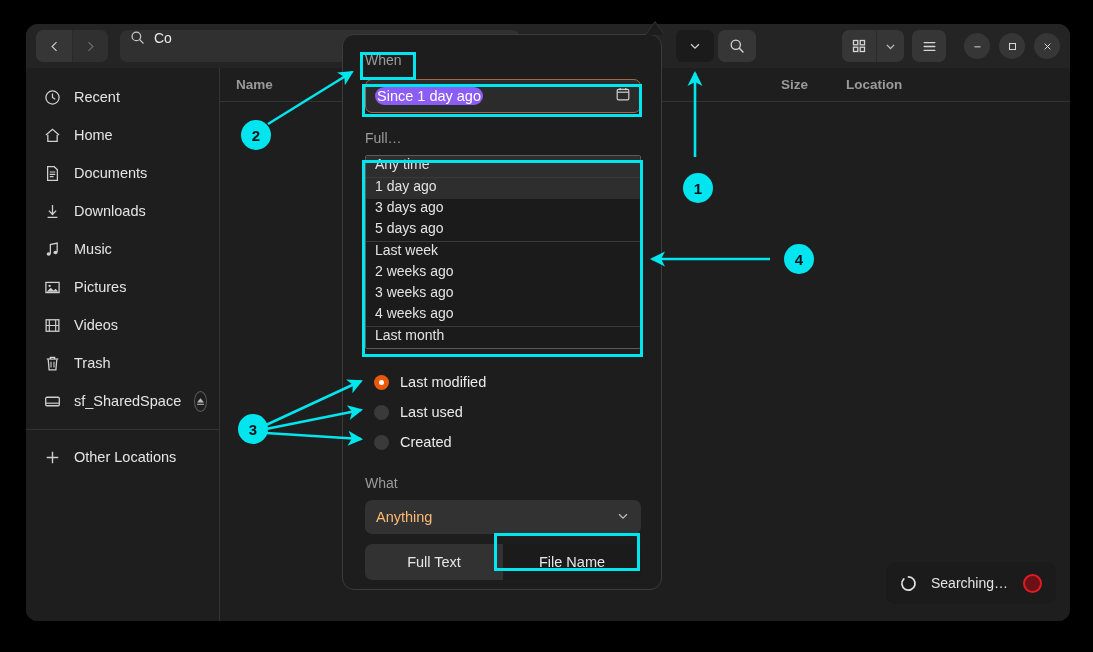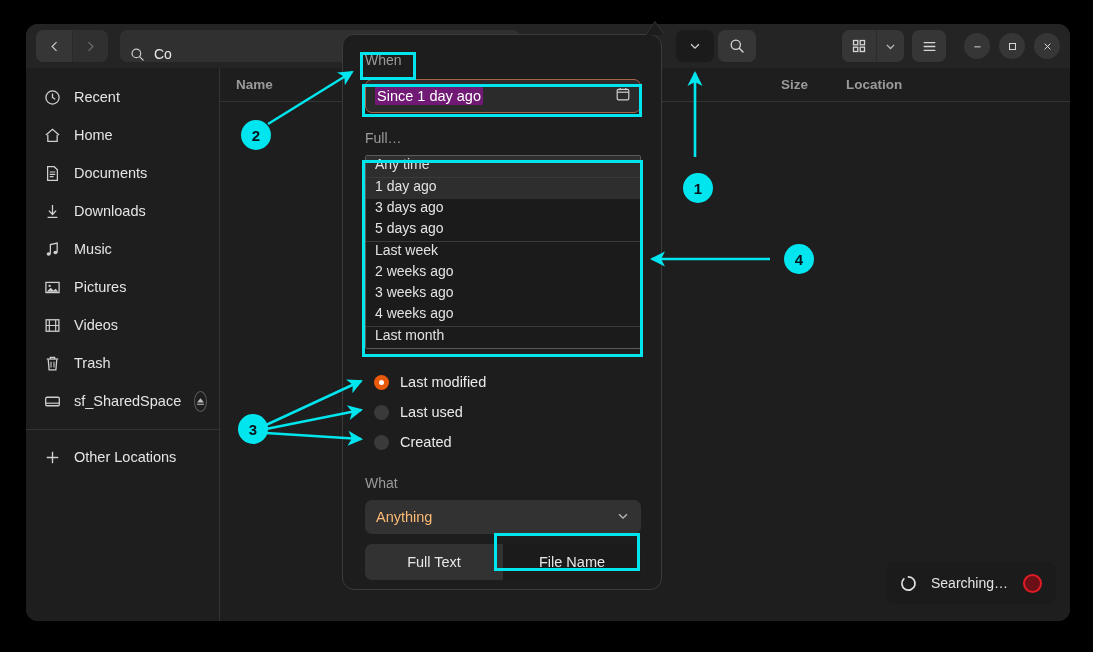--- a/index.html
+++ b/index.html
@@ -33,21 +33,21 @@
     width: 36px; height: 32px; background: #363636;
     display: flex; align-items: center; justify-content: center;
     color: #cfcfcf;
   }
   .navbtn.dim { background: #303030; color: #6e6e6e; }
   .navbtn + .navbtn { border-left: 1px solid #2a2a2a; }
 
   .searchentry {
     margin-left: 12px; height: 32px; width: 400px;
     background: #303030; border-radius: 7px;
-    display: flex; align-items: flex-end; padding: 0 10px; gap: 9px;
+    display: flex; align-items: flex-start; padding: 0 10px; gap: 9px;
     color: #e6e6e6; font-size: 14px;
   }
   .searchentry .val { color: #e9e9e9; }
 
   .hb-right {
     position: absolute; right: 10px; top: 0; height: 44px;
     display: flex; align-items: center; gap: 8px;
   }
   .iconbtn {
     width: 34px; height: 32px; border-radius: 7px; background: #363636;
@@ -129,22 +129,22 @@
 
   .lbl { color: #9b9b9b; font-size: 14px; }
   .lbl-when { display: inline-block; }
 
   .dateentry {
     margin-top: 10px; height: 34px; border: 1px solid #a4654a;
     border-radius: 7px; background: #2b2b2b;
     display: flex; align-items: center; padding: 0 9px;
   }
   .dateentry .seltext {
-    background: #701a75; color: #ffffff; font-size: 14.5px;
-    padding: 1px 2px; border-radius: 1px;
+    background: #8b5cf6; color: #ffffff; font-size: 14.5px;
+    padding: 1px 2px; border-radius: 9px;
   }
   .dateentry .cal { margin-left: auto; color: #cfcfcf; }
 
   .sincelbl { margin-top: 17px; }
 
   .datelist {
     margin-top: 9px; border: 1px solid #5a5a5a; background: #1b1b1b;
     border-radius: 2px; overflow: hidden;
   }
   .dl-row {

